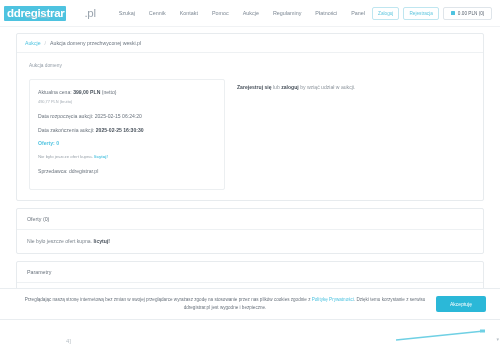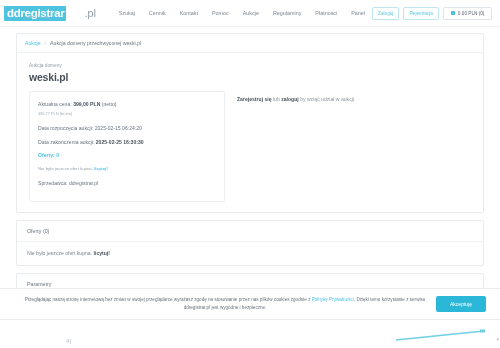--- a/index.html
+++ b/index.html
@@ -229,21 +229,20 @@
     <div class="card">
 
       <div class="breadcrumb">
         <span class="crumb-link">Aukcje</span>
         <span class="crumb-sep">/</span>
         <span class="crumb-current">Aukcja domeny przechwyconej weski.pl</span>
       </div>
 
       <div class="title-block">
         <div class="title-label">Aukcja domeny</div>
-        <div class="title-main">weski.pl</div>
       </div>
 
       <div class="detail-row">
 
         <div class="detail-left">
           <div class="line">
             <span>Aktualna cena:</span>
             <b>399,00 PLN</b>
             <span>(netto)</span>
           </div>

